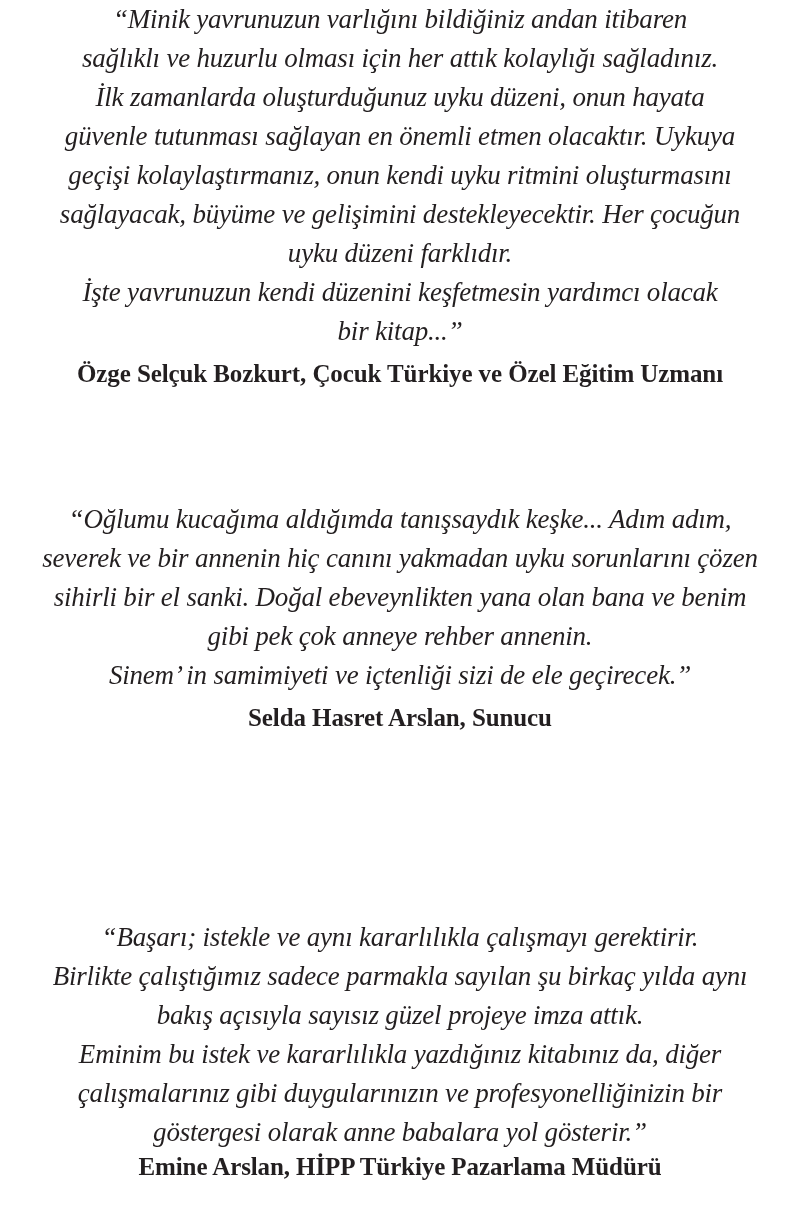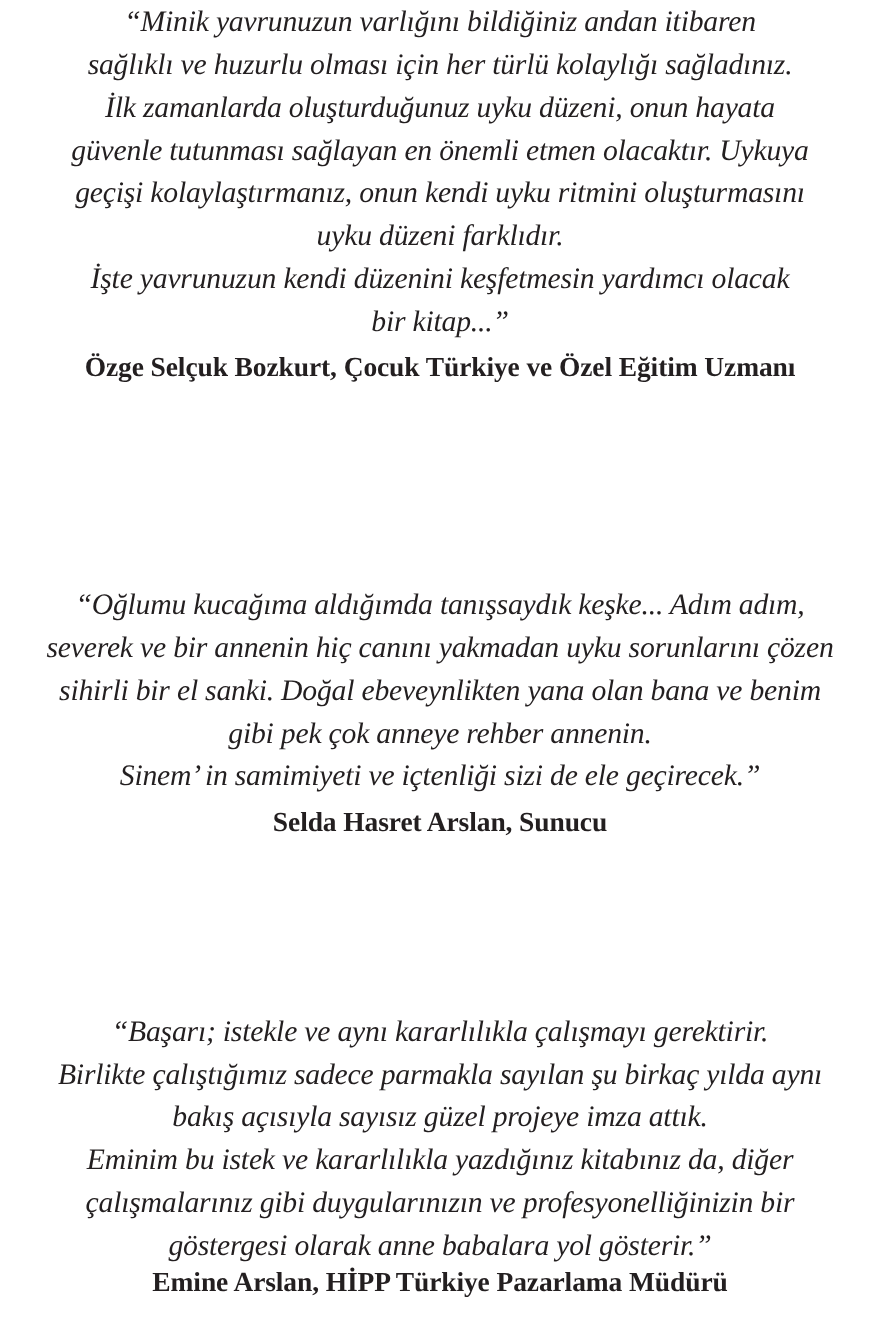--- a/index.html
+++ b/index.html
@@ -41,37 +41,38 @@
       display: block;
       font-family: "Liberation Serif", "DejaVu Serif", serif;
       font-weight: bold;
       font-size: 25px;
       line-height: 30px;
       white-space: nowrap;
       letter-spacing: -0.1px;
     }
     #t1 { top: 0px; }
     #t1 .author { margin-top: 8px; }
-    #t2 { top: 530px; }
+    #t2 { top: 500px; }
     #t2 .author { margin-top: 8px; }
     #t3 { top: 918px; }
     #t3 .author { }
   </style>
 </head>
 <body>
 
 <div class="page">
 
   <section class="block" id="t1">
     <div>
       <span class="quote-line">“Minik yavrunuzun varlığını bildiğiniz andan itibaren</span>
-      <span class="quote-line">sağlıklı ve huzurlu olması için her türlü kolaylığı sağladınız.</span>
+      <span class="quote-line">sağlıklı ve huzurlu olması için her attık kolaylığı sağladınız.</span>
       <span class="quote-line">İlk zamanlarda oluşturduğunuz uyku düzeni, onun hayata</span>
       <span class="quote-line">güvenle tutunması sağlayan en önemli etmen olacaktır. Uykuya</span>
       <span class="quote-line">geçişi kolaylaştırmanız, onun kendi uyku ritmini oluşturmasını</span>
+      <span class="quote-line">sağlayacak, büyüme ve gelişimini destekleyecektir. Her çocuğun</span>
       <span class="quote-line">uyku düzeni farklıdır.</span>
       <span class="quote-line">İşte yavrunuzun kendi düzenini keşfetmesin yardımcı olacak</span>
       <span class="quote-line">bir kitap...”</span>
     </div>
     <span class="author">Özge Selçuk Bozkurt, Çocuk Türkiye ve Özel Eğitim Uzmanı</span>
   </section>
 
   <section class="block" id="t2">
     <div>
       <span class="quote-line">“Oğlumu kucağıma aldığımda tanışsaydık keşke... Adım adım,</span>

